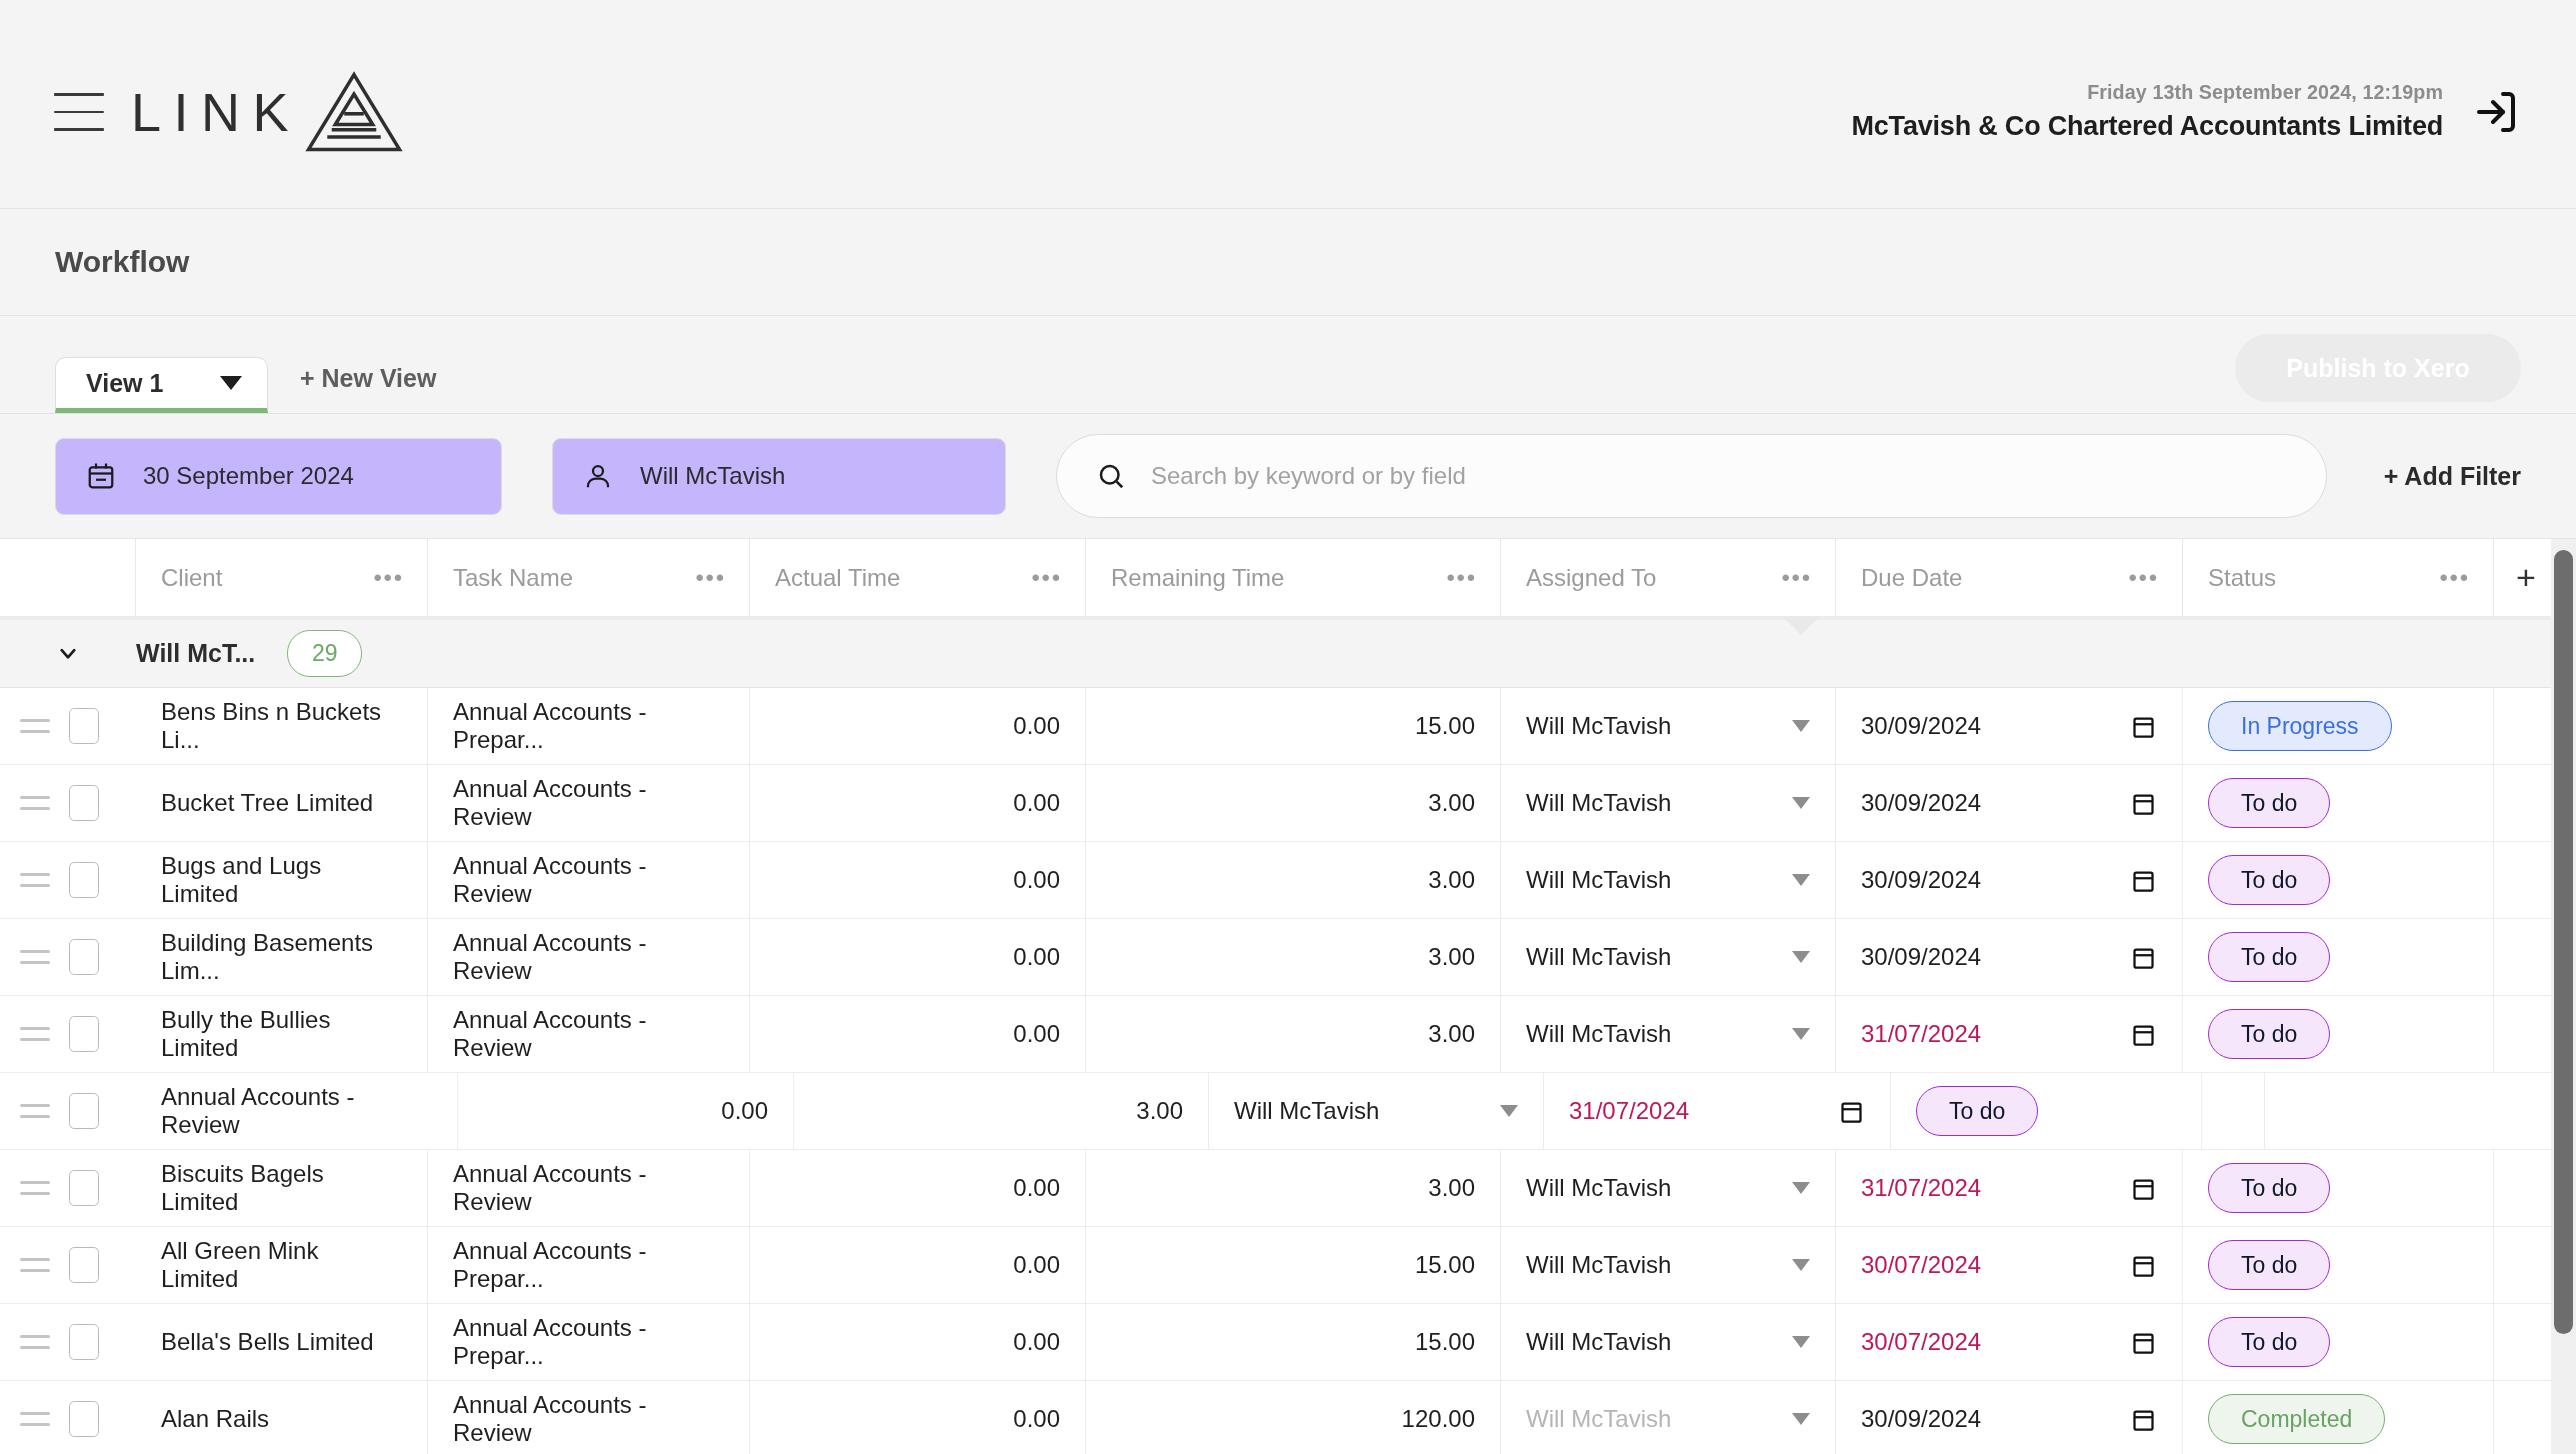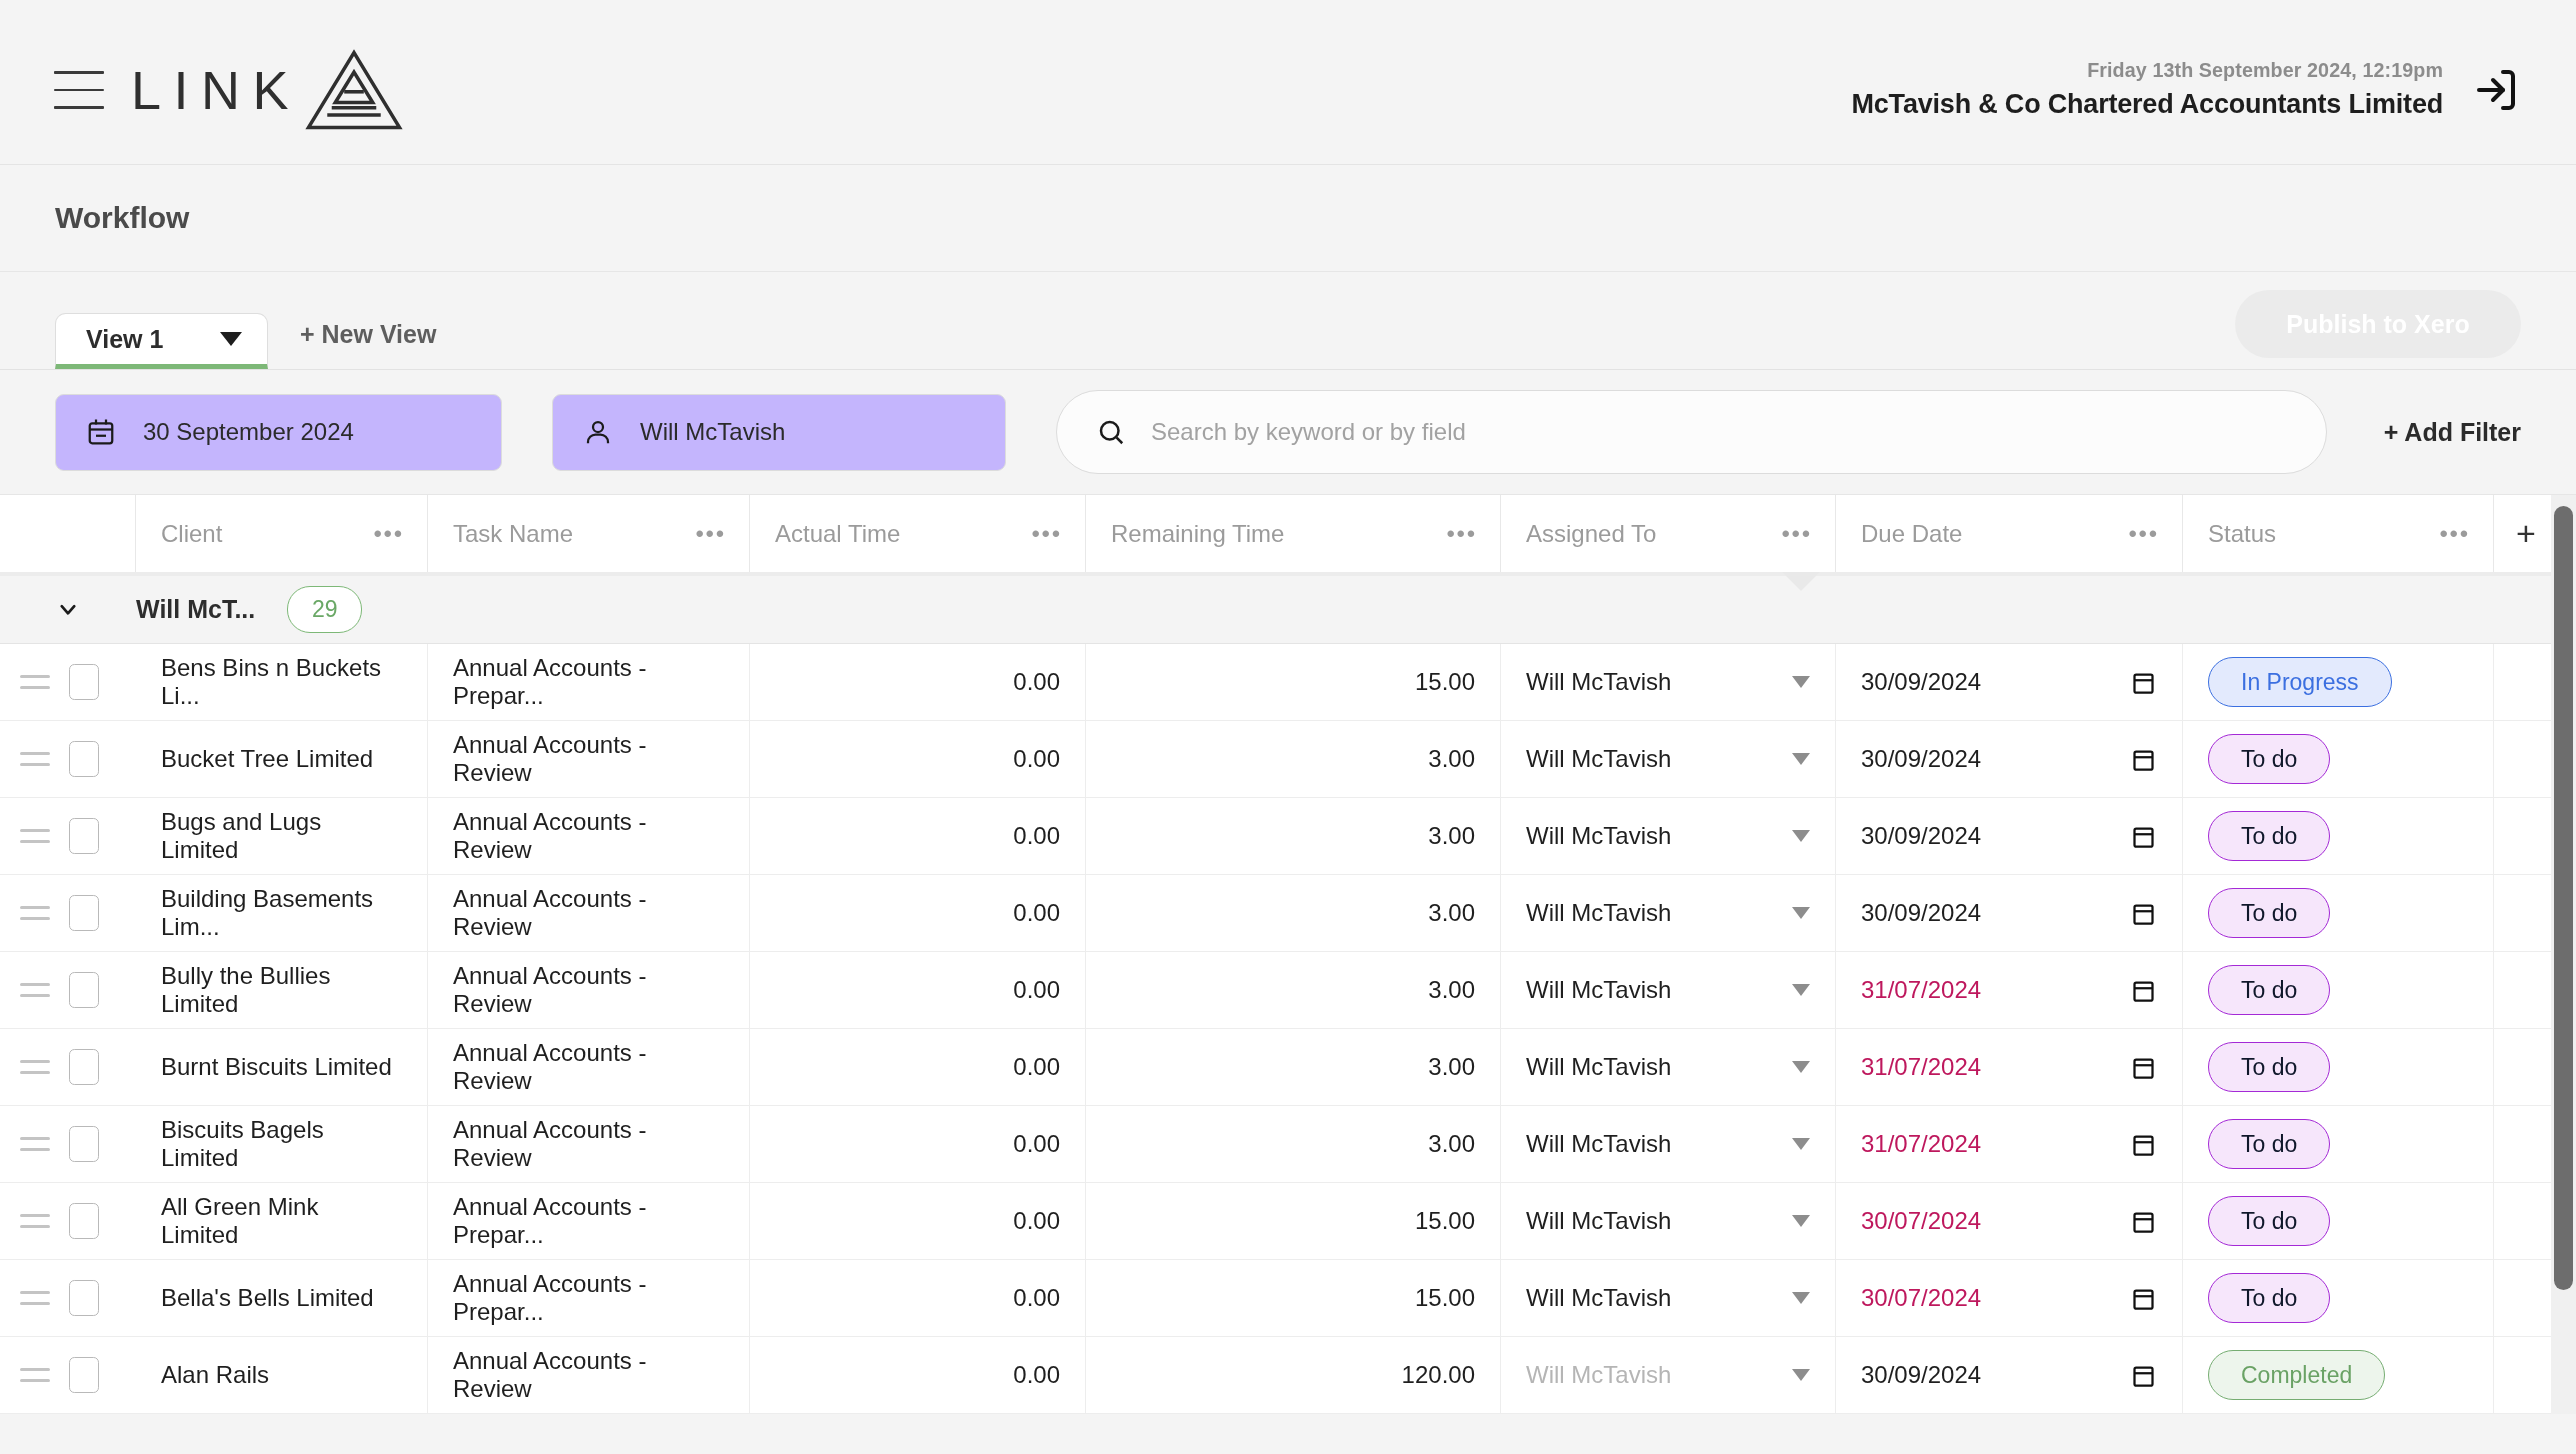--- a/index.html
+++ b/index.html
@@ -6,21 +6,21 @@
   html, body {
     width: 2576px; height: 1454px;
     background: #f4f4f4;
     font-family: "Liberation Sans", sans-serif;
     overflow: hidden;
   }
 
   
   .topbar {
     position: relative;
-    height: 165px;
+    height: 209px;
     background: #f4f4f4;
     border-bottom: 1.8px solid #e4e4e4;
     display: flex;
     align-items: center;
     padding: 16px 55px 0 54px;
   }
   .hamburger {
     width: 50px; height: 38px;
     display: flex; flex-direction: column; justify-content: space-between;
     margin-right: 27px; cursor: pointer;
@@ -546,23 +546,20 @@
         <div class="td c-tail"></div>
       </div>
       <div class="trow">
         <div class="td c-handle">
           <span class="drag-handle">
             <i></i>
             <i></i>
           </span>
           <span class="row-checkbox"></span>
         </div>
-        <div class="td c-client">
-          <span>Burnt Biscuits Limited</span>
-        </div>
         <div class="td c-task">
           <span>Annual Accounts - Review</span>
         </div>
         <div class="td num c-actual">
           <span>0.00</span>
         </div>
         <div class="td num c-remain">
           <span>3.00</span>
         </div>
         <div class="td c-assign">

